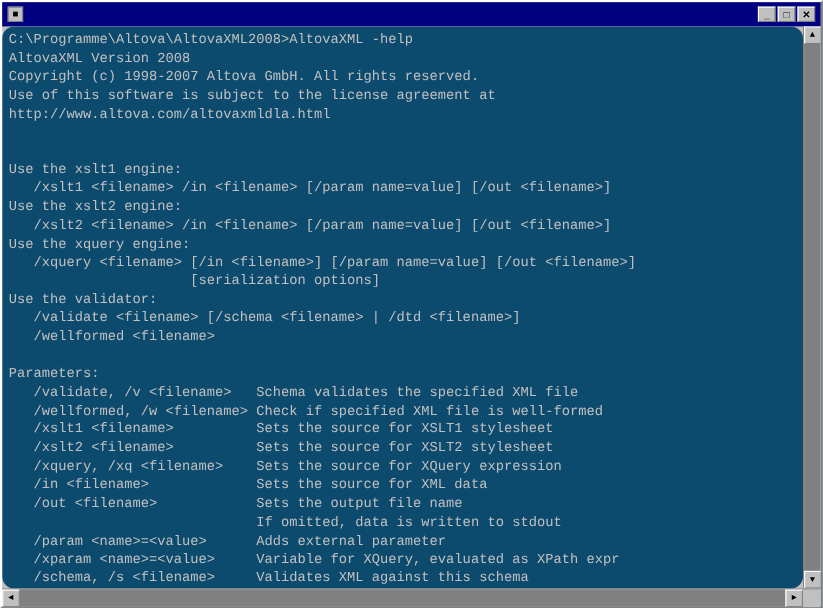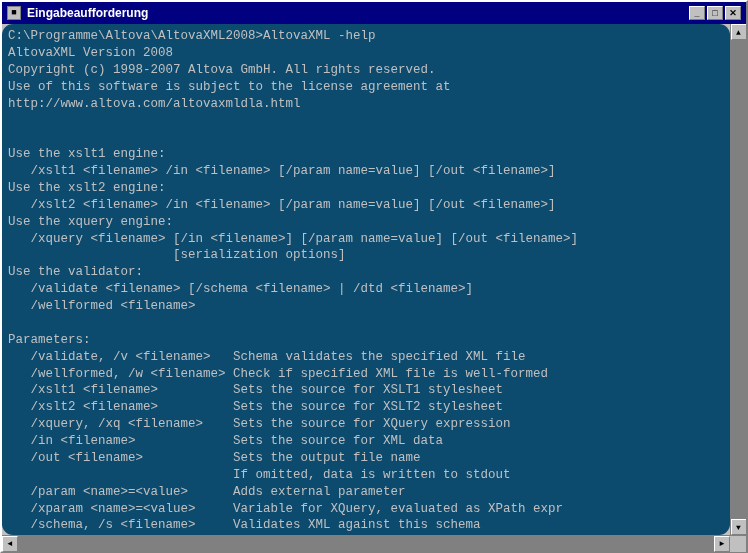--- a/index.html
+++ b/index.html
@@ -174,21 +174,20 @@
       flex-shrink: 0;
     }
   </style>
 </head>
 <body>
 
 <div class="window">
   <div class="title-bar">
     <div class="title-bar-left">
       <div class="title-icon">■</div>
-      <span class="title-text">Eingabeaufforderung</span>
     </div>
     <div class="title-buttons">
       <div class="title-btn">_</div>
       <div class="title-btn">□</div>
       <div class="title-btn">✕</div>
     </div>
   </div>
 
   <div class="terminal-with-scroll">
     <div class="terminal-content" id="terminal-output">C:\Programme\Altova\AltovaXML2008&gt;AltovaXML -help

